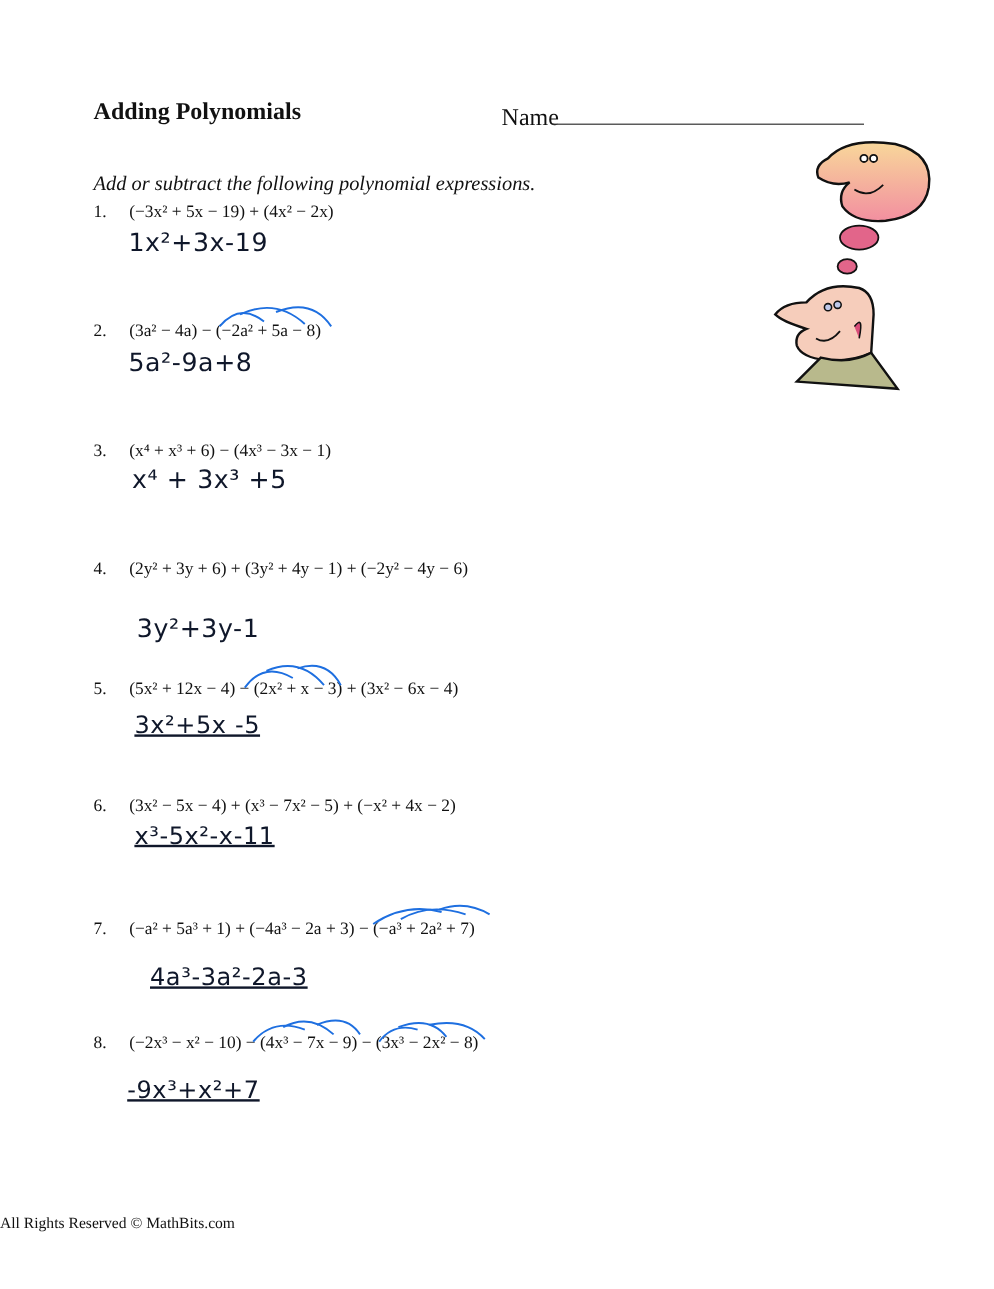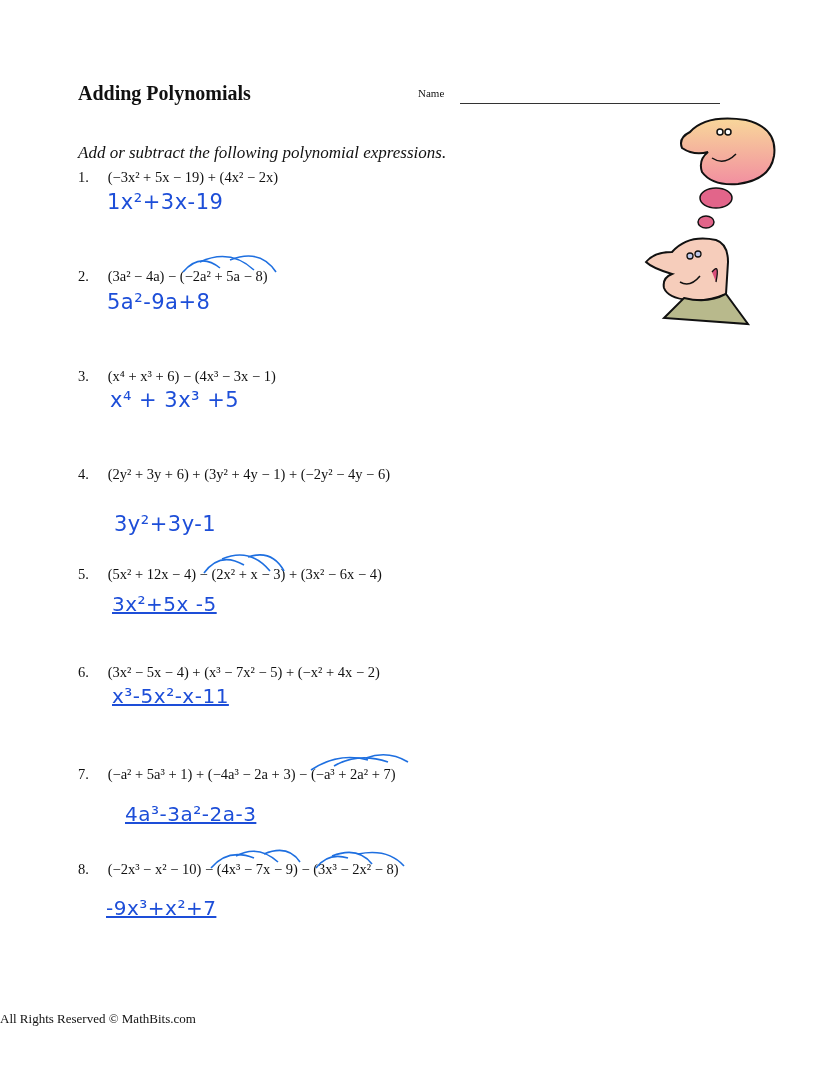--- a/index.html
+++ b/index.html
@@ -1,25 +1,25 @@
 <!DOCTYPE html>
 <html><head>
 <meta charset="utf-8">
 <style>
   html, body { margin: 0; padding: 0; background: #ffffff; }
   body { width: 828px; height: 1074px; position: relative; overflow: hidden;
          font-family: "Liberation Serif", "DejaVu Serif", serif; color: #111; }
   .title { position: absolute; left: 78px; top: 82px; font-size: 20px; font-weight: bold; }
-  .name-label { position: absolute; left: 418px; top: 87px; font-size: 11px; }
+  .name-label { position: absolute; left: 418px; top: 87px; font-size: 20px; }
   .name-line { position: absolute; left: 460px; top: 103px; width: 260px; border-bottom: 1px solid #333; height: 0; }
   .instructions { position: absolute; left: 78px; top: 143px; font-size: 17px; font-style: italic; }
   .problem { position: absolute; left: 78px; font-size: 14.5px; white-space: nowrap; }
   .problem .num { display: inline-block; width: 26px; }
   .problem .expr { font-family: "Liberation Serif", serif; }
-  .answer { position: absolute; font-family: "DejaVu Sans", sans-serif; color: #1d4ed8;
+  .answer { position: absolute; font-family: "DejaVu Sans", sans-serif; color: #0f172a;
             font-size: 21px; white-space: nowrap; letter-spacing: 0.5px; }
   .answer.large { font-size: 20px; text-decoration: underline; }
   .arcs { position: absolute; pointer-events: none; }
   .arcs path { fill: none; stroke: #1e6fe0; stroke-width: 1.6; }
   .cartoon { position: absolute; left: 628px; top: 112px; width: 160px; height: 220px; }
   .footer { position: absolute; left: 0; right: 0; top: 1011px; font-size: 13px; }
 </style>
 </head>
 <body>
 

